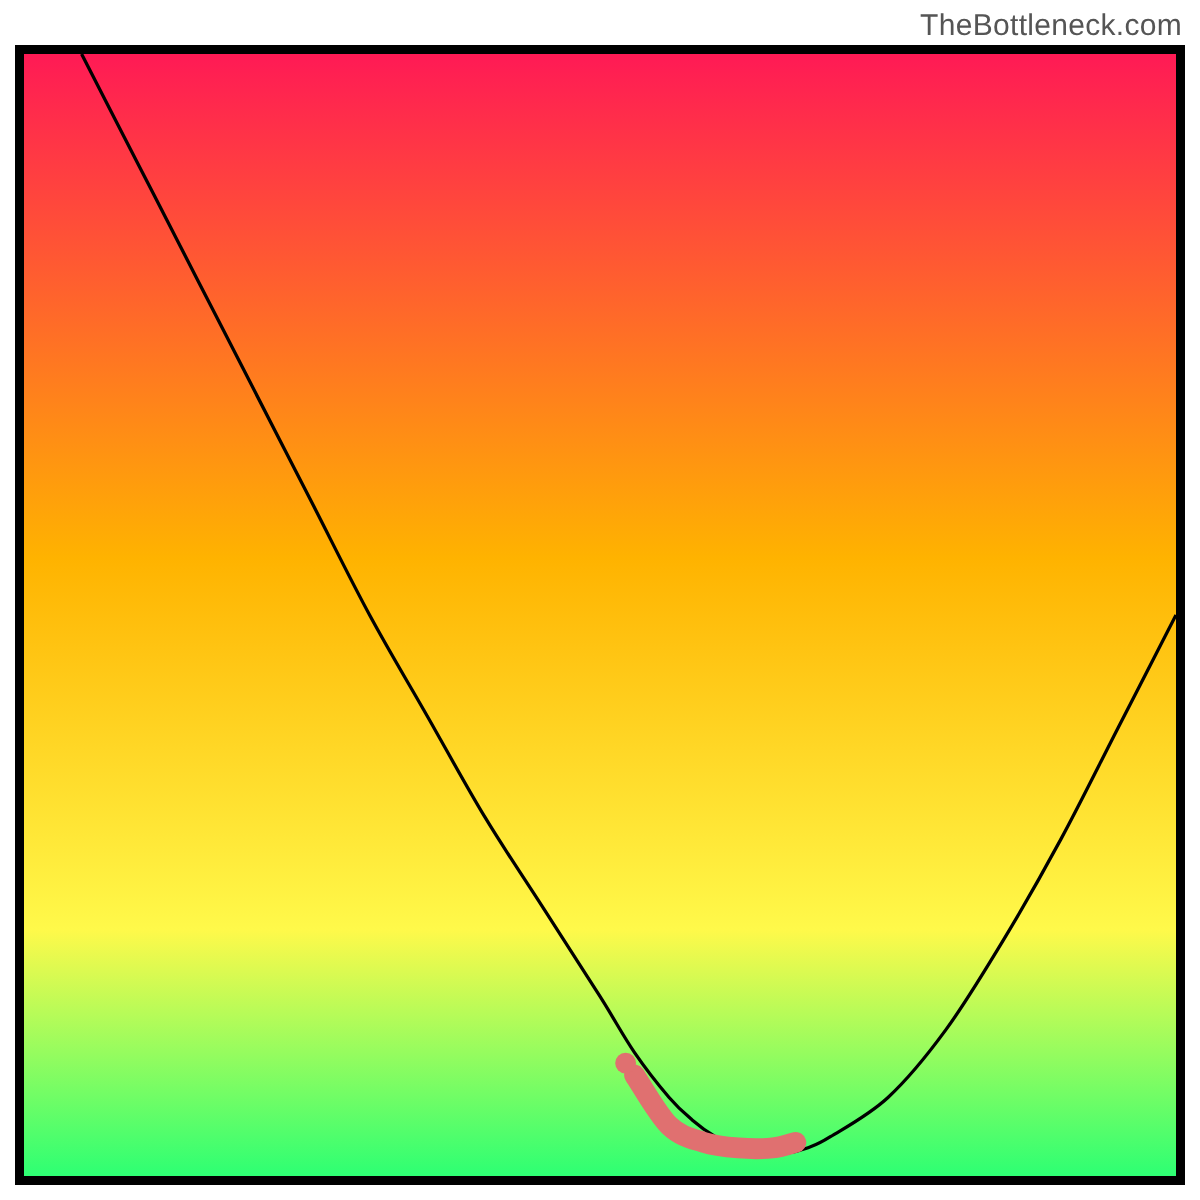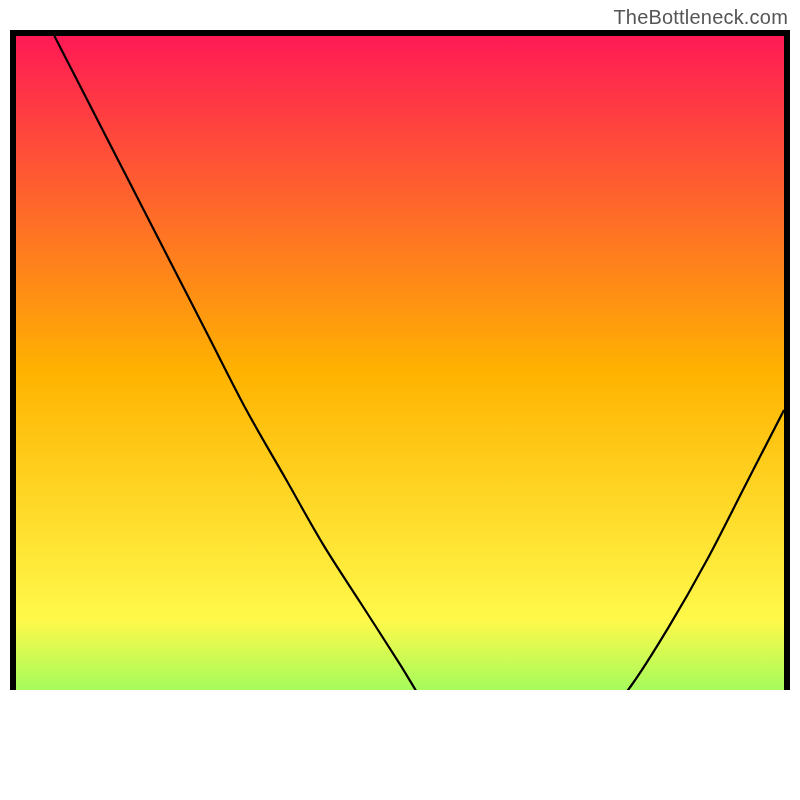--- a/index.html
+++ b/index.html
@@ -3,21 +3,21 @@
 <meta charset="utf-8">
 <style>
   body {
     margin: 0;
     padding: 0;
     background: #ffffff;
     font-family: Arial, Helvetica, sans-serif;
   }
   .container {
     width: 800px;
-    height: 690px;
+    height: 800px;
     position: relative;
     border-radius: 18px;
   }
   .watermark {
     position: absolute;
     top: 6px;
     right: 12px;
     font-size: 20px;
     color: #555;
     font-weight: 500;

